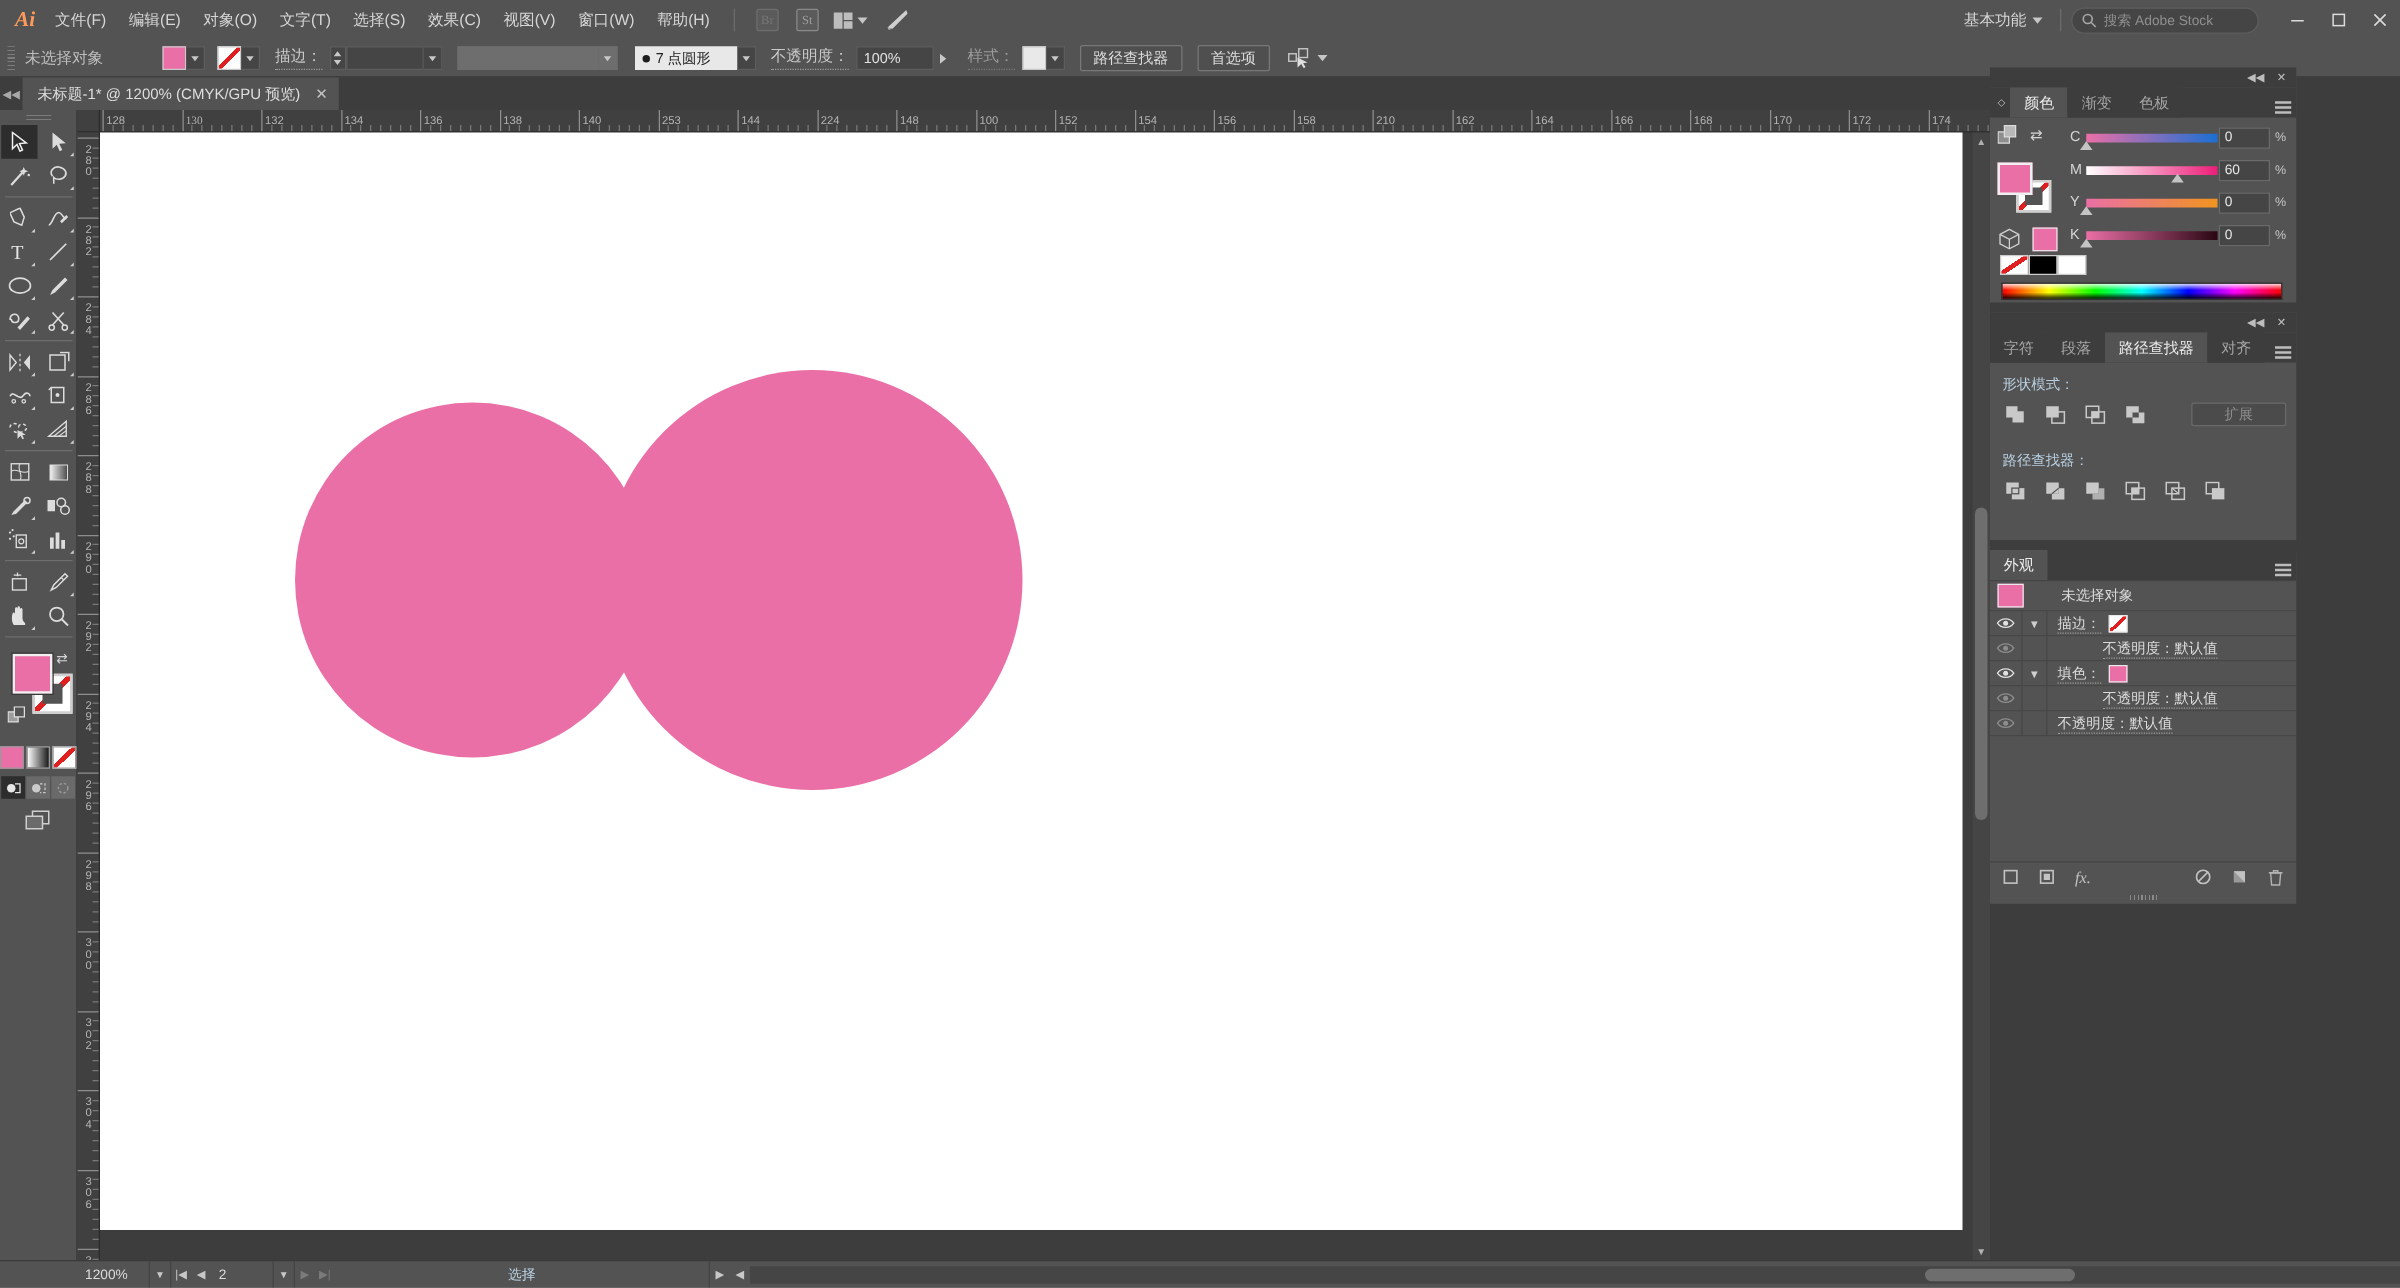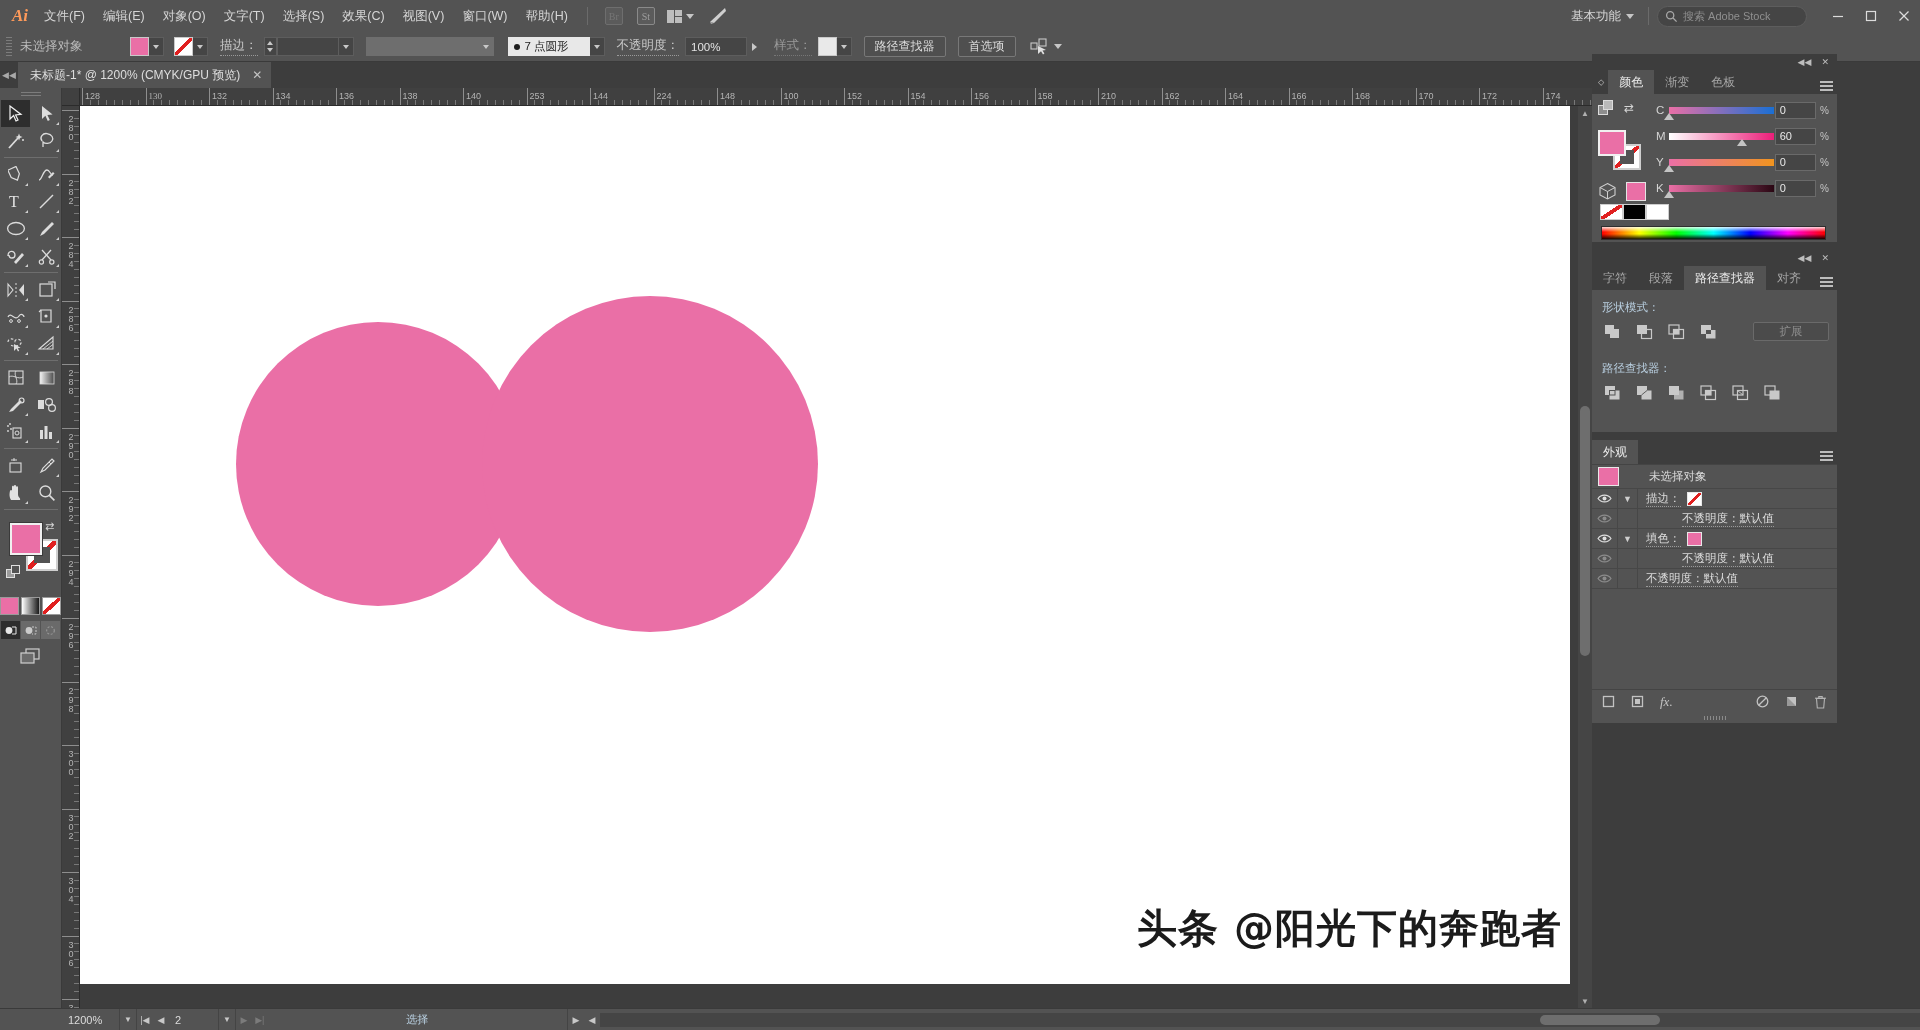--- a/index.html
+++ b/index.html
@@ -1119,21 +1119,20 @@
         <div class="rtick" style="top: 900.938px; left: 12px; height: 1px; width: 5px; background: rgb(120, 120, 120);"></div>
       </div>
 
     <div id="artboard">
       <svg id="shape-svg" width="1490" height="878">
         <g id="shape-group">
             <circle cx="298" cy="358" r="142" fill="#ea6fa6"></circle>
             <circle cx="570" cy="358" r="168" fill="#ea6fa6"></circle>
           </g>
       </svg>
-      <div id="watermark">头条 @阳光下的奔跑者</div>
     </div>
 
     <div id="canvas-vscroll">
       <div class="vchev" style="top:0;">▲</div>
       <div class="thumb"></div>
       <div class="vchev" style="bottom:0;">▼</div>
     </div>
   </div>
 
   <div id="dock-right"></div>

